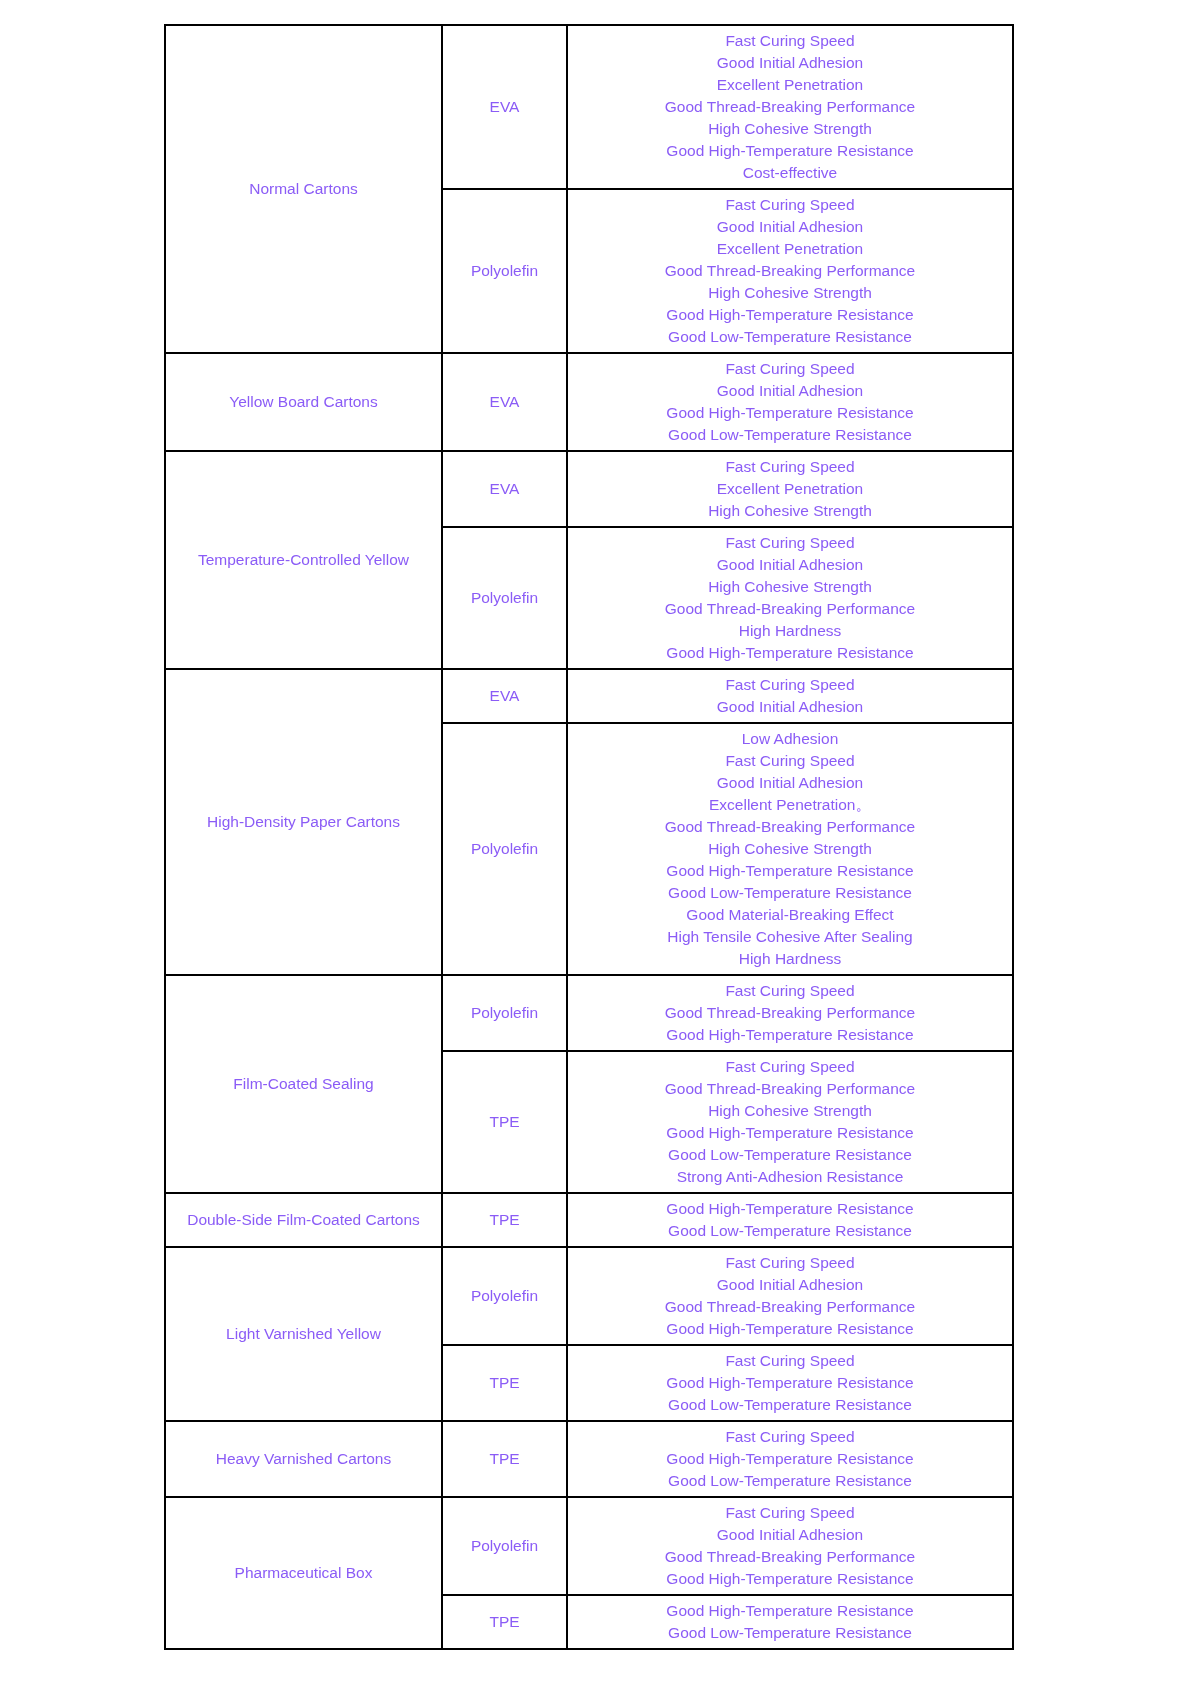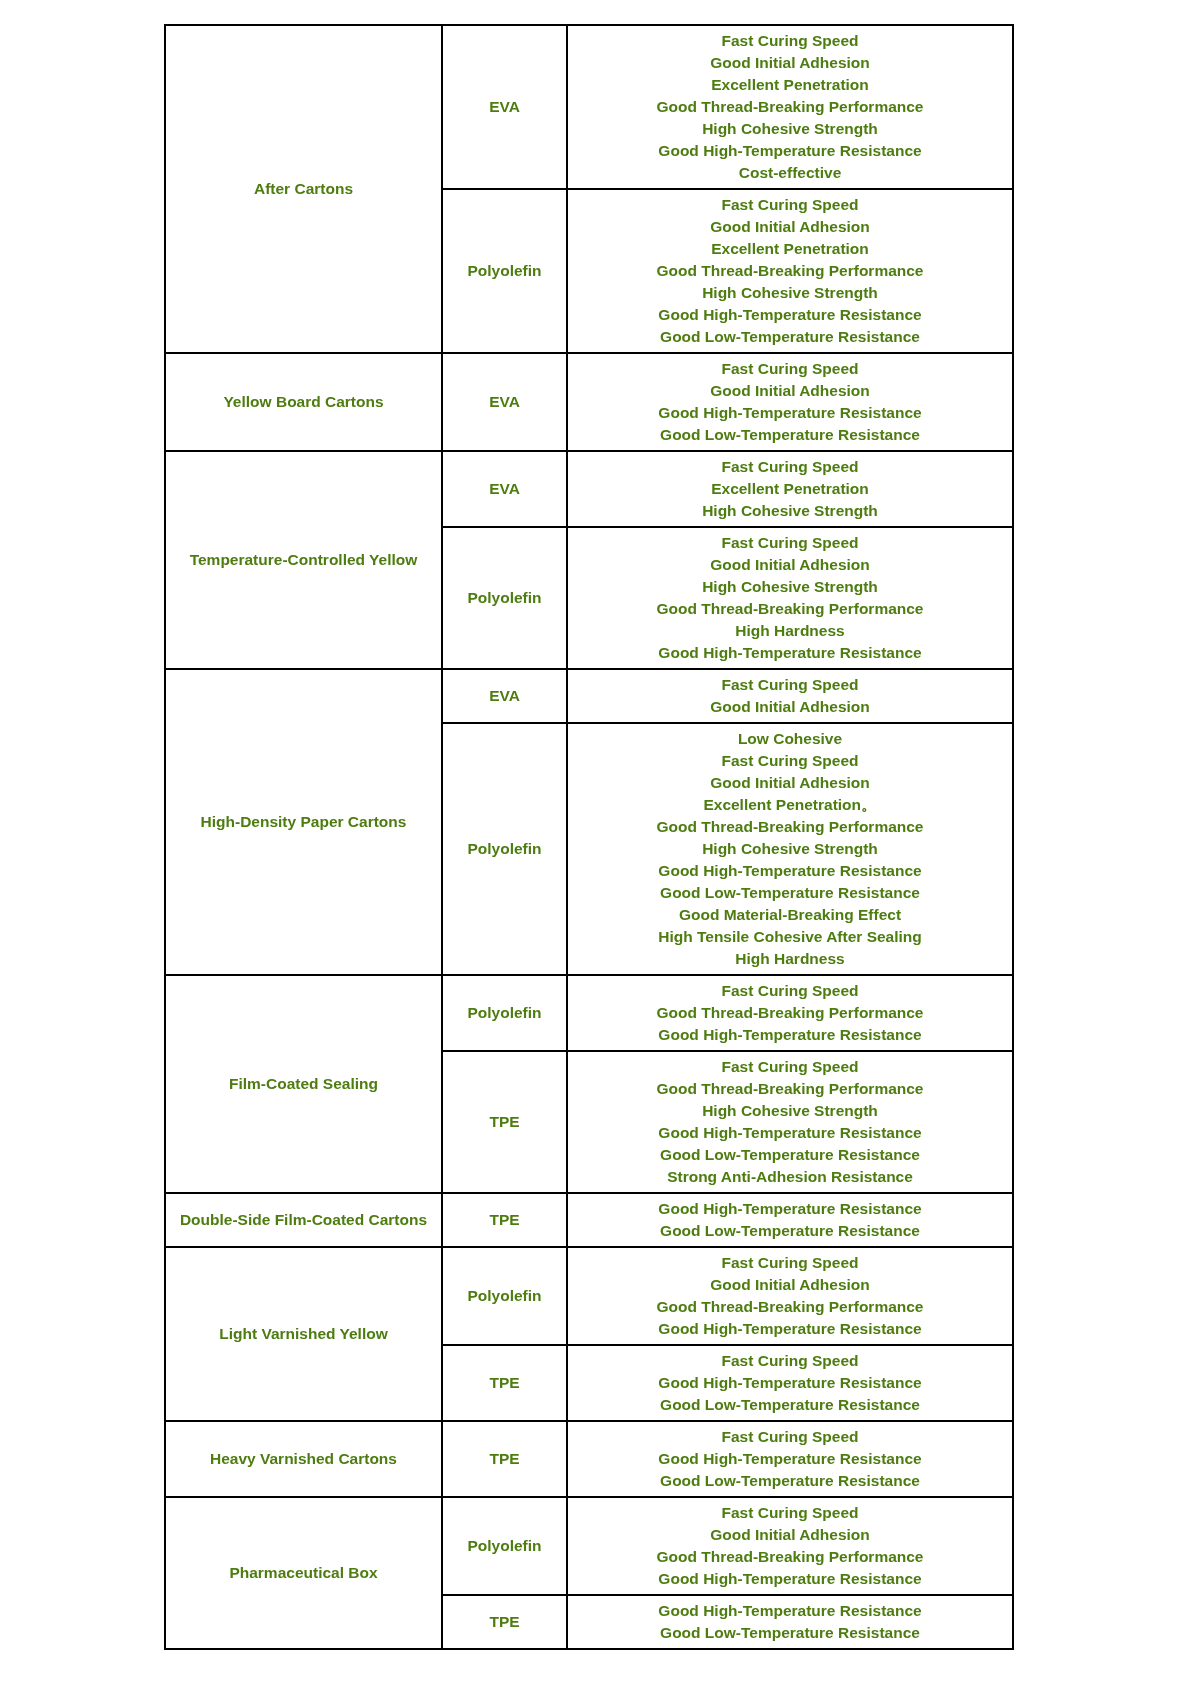--- a/index.html
+++ b/index.html
@@ -22,24 +22,23 @@
     width: 848px;
     border-collapse: collapse;
     table-layout: fixed;
   }
   table.spec td {
     border: 2px solid #000000;
     text-align: center;
     vertical-align: middle;
     font-size: 15.5px;
     line-height: 22px;
-    color: #4d7c0f;
+    color: #8b5cf6;
     padding: 4px 4px;
     overflow: hidden;
-    font-weight: bold;
   }
   td.carton-cell {
     padding: 4px 2px;
   }
   td.adhesive-cell {
     padding: 4px 4px;
   }
   td.props-cell .prop-line {
     line-height: 22px;
     white-space: nowrap;
@@ -54,21 +53,21 @@
 
 <div class="page">
   <table class="spec">
     <colgroup>
       <col style="width:277px">
       <col style="width:125px">
       <col style="width:446px">
     </colgroup>
     <tbody id="spec-tbody">
         <tr>
-          <td class="carton-cell" rowspan="2">After Cartons</td>
+          <td class="carton-cell" rowspan="2">Normal Cartons</td>
           <td class="adhesive-cell">EVA</td>
           <td class="props-cell">
             <div class="prop-line">Fast Curing Speed</div>
             <div class="prop-line">Good Initial Adhesion</div>
             <div class="prop-line">Excellent Penetration</div>
             <div class="prop-line">Good Thread-Breaking Performance</div>
             <div class="prop-line">High Cohesive Strength</div>
             <div class="prop-line">Good High-Temperature Resistance</div>
             <div class="prop-line">Cost-effective</div>
           </td>
@@ -119,21 +118,21 @@
           <td class="carton-cell" rowspan="2">High-Density Paper Cartons</td>
           <td class="adhesive-cell">EVA</td>
           <td class="props-cell pad-tall">
             <div class="prop-line">Fast Curing Speed</div>
             <div class="prop-line">Good Initial Adhesion</div>
           </td>
         </tr>
         <tr>
           <td class="adhesive-cell">Polyolefin</td>
           <td class="props-cell">
-            <div class="prop-line">Low Cohesive</div>
+            <div class="prop-line">Low Adhesion</div>
             <div class="prop-line">Fast Curing Speed</div>
             <div class="prop-line">Good Initial Adhesion</div>
             <div class="prop-line">Excellent Penetration。</div>
             <div class="prop-line">Good Thread-Breaking Performance</div>
             <div class="prop-line">High Cohesive Strength</div>
             <div class="prop-line">Good High-Temperature Resistance</div>
             <div class="prop-line">Good Low-Temperature Resistance</div>
             <div class="prop-line">Good Material-Breaking Effect</div>
             <div class="prop-line">High Tensile Cohesive After Sealing</div>
             <div class="prop-line">High Hardness</div>

